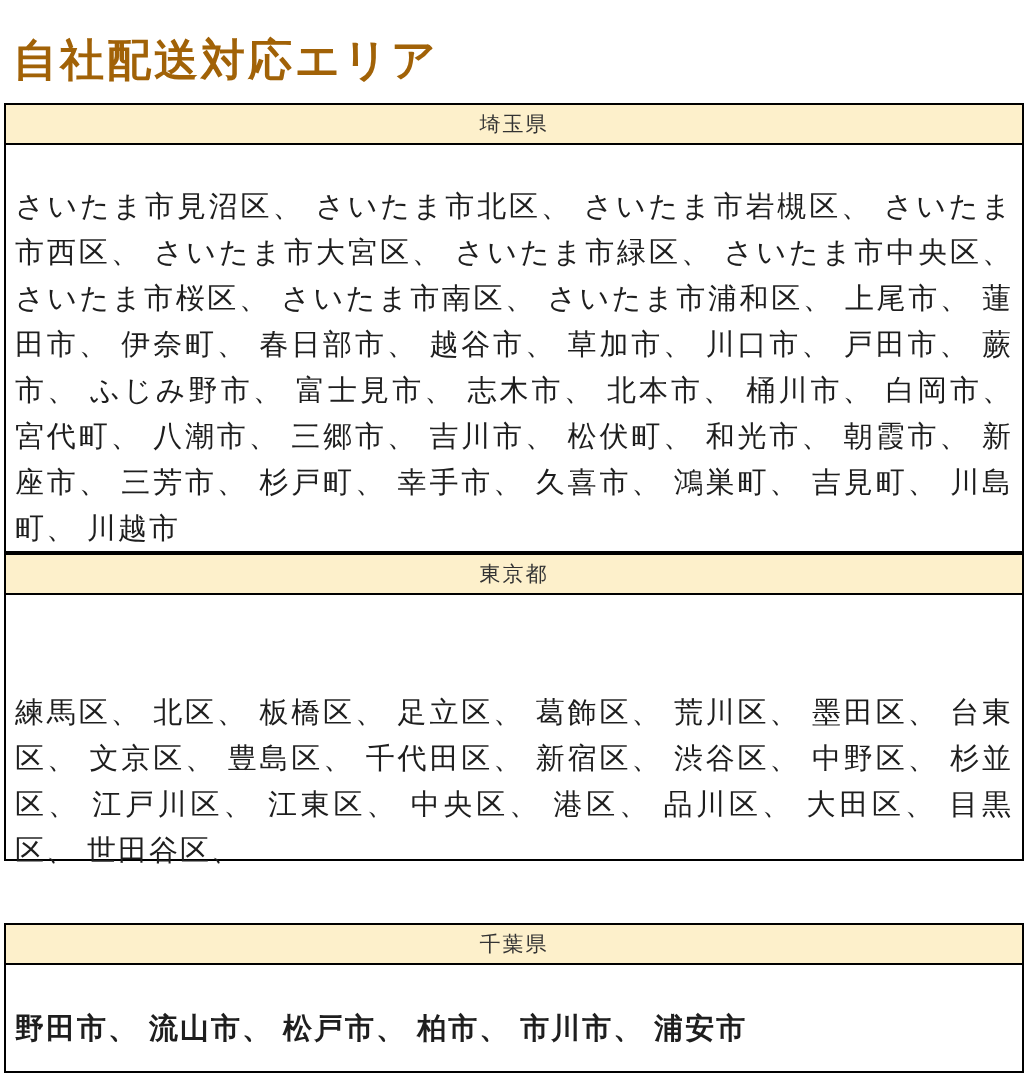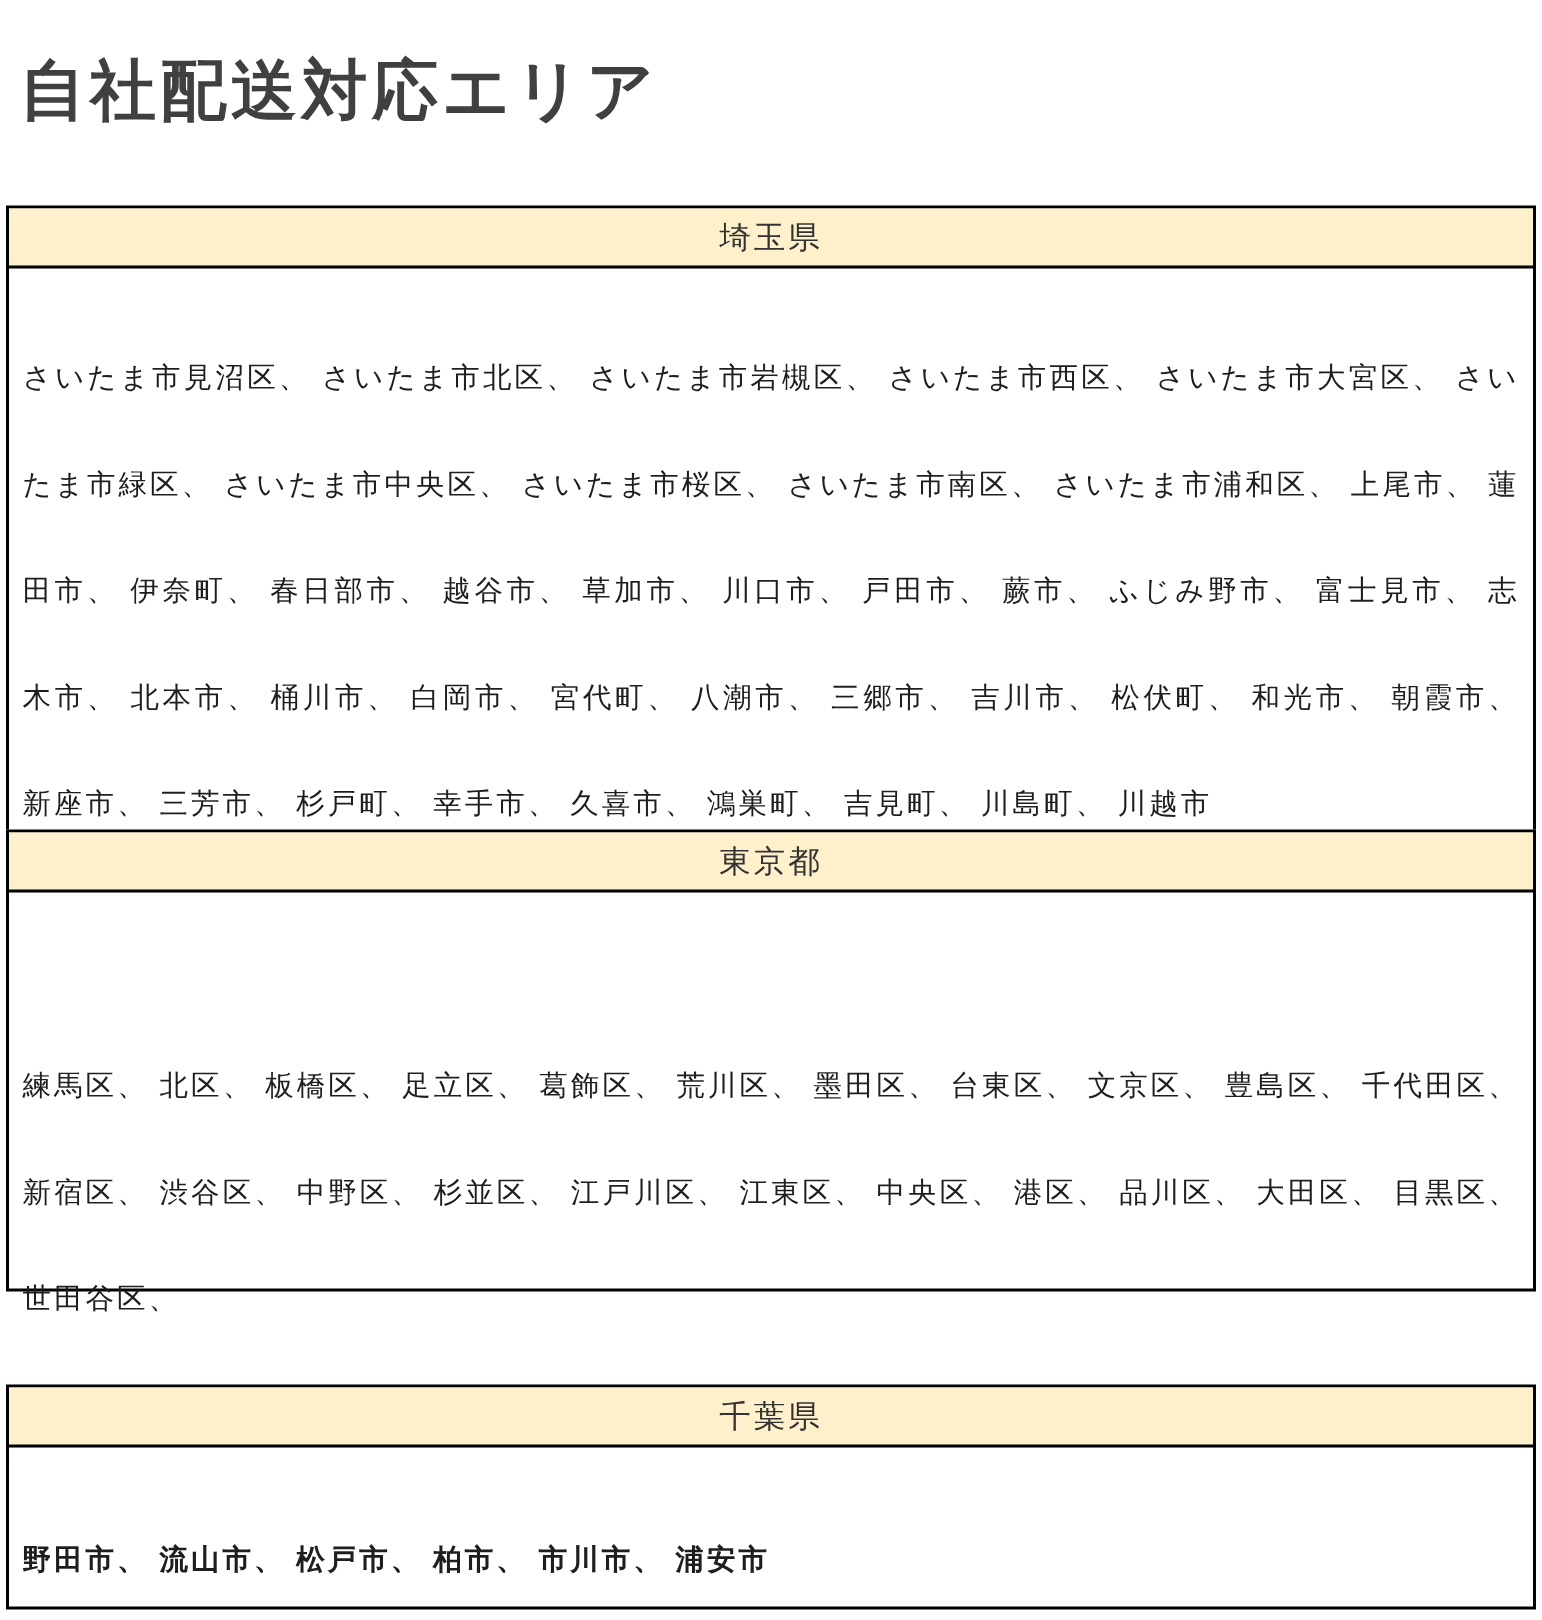--- a/index.html
+++ b/index.html
@@ -15,50 +15,50 @@
     background: #ffffff;
     overflow: hidden;
   }
   .page-title {
     position: absolute;
     left: 13px;
     top: 2px;
     font-size: 44px;
     font-weight: 900;
     letter-spacing: 3px;
-    color: #404040;
+    color: #a16207;
     white-space: nowrap;
   }
   .area-box {
     position: absolute;
     left: 4px;
     width: 1020px;
     border: 2px solid #000000;
     background: #ffffff;
     box-sizing: border-box;
   }
-  .box-saitama { top: 103px; height: 450px; margin-top: 34px; }
+  .box-saitama { top: 103px; height: 450px; }
   .box-tokyo   { top: 553px; height: 308px; }
   .box-chiba   { top: 923px; height: 150px; }
   .box-header {
     height: 38px;
     background: #FDF0CB;
     border-bottom: 2px solid #000000;
     display: flex;
     align-items: center;
     justify-content: center;
     font-size: 21px;
     letter-spacing: 2px;
     color: #333333;
   }
   .box-body {
     padding: 0 9px 0 9px;
-    font-size: 19px;
+    font-size: 29px;
     font-weight: 300;
-    line-height: 71px;
+    line-height: 46px;
     letter-spacing: 2px;
     color: #1e1e1e;
     text-align: justify;
   }
   .box-saitama .box-body { padding-top: 38px; }
   .box-tokyo   .box-body { padding-top: 94px; }
   .box-chiba   .box-body { padding-top: 40px; font-weight: bold; }
 </style>
 </head>
 <body>

